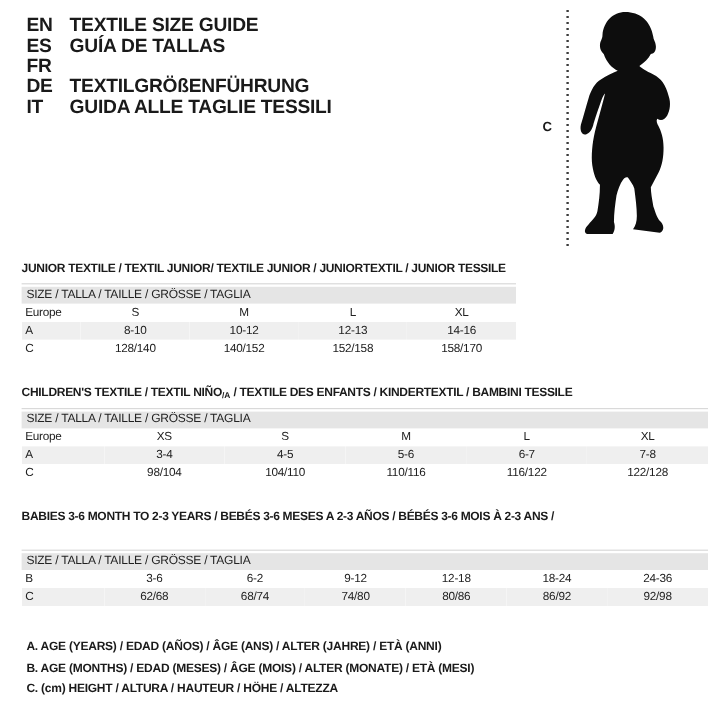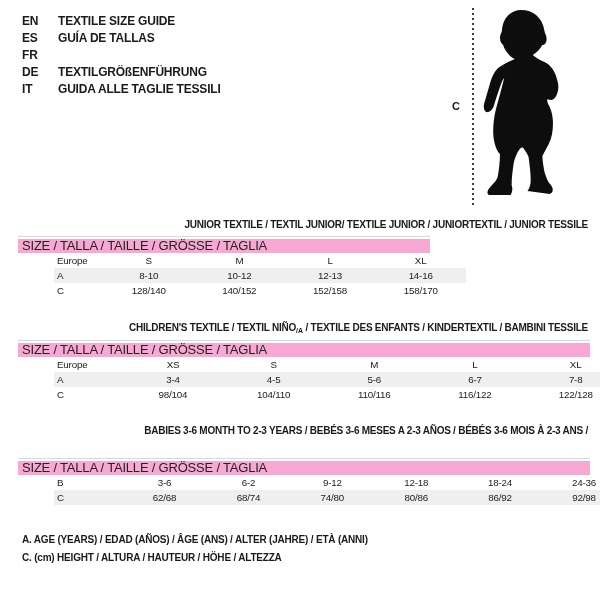--- a/index.html
+++ b/index.html
@@ -6,49 +6,48 @@
   body{
     position:relative;
     width:600px;height:600px;
     background:#ffffff;
     font-family:"Liberation Sans", sans-serif;
     color:#1a1a1a;
     overflow:hidden;
   }
   
   .lang-list{position:absolute;top:13px;left:22px;}
-  .lang-row{display:flex;line-height:17px;font-weight:bold;font-size:12px;letter-spacing:-0.2px;align-items:center;}
+  .lang-row{display:flex;line-height:17px;font-weight:bold;font-size:16px;letter-spacing:-0.2px;align-items:center;}
   .lang-code{width:36px;}
   
   .dotted-line{
     position:absolute;left:472px;top:8px;width:2px;height:198px;
     background:repeating-linear-gradient(to bottom,#3c3c3c 0 2px,transparent 2px 5px);
   }
   .height-label{position:absolute;left:452px;top:100px;font-weight:bold;font-size:11px;}
   .baby-svg{position:absolute;left:483px;top:4px;}
   
   .tbl-title{
     position:absolute;left:18px;width:570px;
     font-weight:bold;font-size:10px;letter-spacing:-0.25px;line-height:15px;
     white-space:nowrap;
-    text-align:right;
   }
   .tbl-title .sub{font-size:7px;vertical-align:-2px;letter-spacing:0;}
   .t1-title{top:217px;}
   .t2-title{top:320px;}
   .t3-title{top:423px;white-space:normal;}
   
   .size-table{position:absolute;left:18px;}
   .size-table .rule{height:1px;background:#d9d9d9;margin-bottom:2px;}
   .size-table .bar{
-    height:14px;line-height:14px;background:#f9a8d4;
-    font-size:13px;letter-spacing:-0.2px;padding-left:4px;color:#222222;
+    height:14px;line-height:14px;background:#e5e5e5;
+    font-size:10px;letter-spacing:-0.2px;padding-left:4px;color:#222222;
   }
   .size-table table{width:100%;border-collapse:collapse;table-layout:fixed;
-    font-size:9.8px;letter-spacing:-0.2px;color:#222222;margin-left:36px;}
+    font-size:9.8px;letter-spacing:-0.2px;color:#222222;}
   .size-table td{height:15px;padding:0;overflow:hidden;white-space:nowrap;}
   .size-table td.lbl{text-align:left;padding-left:3px;}
   .size-table td.val{text-align:center;}
   .size-table tr.stripe{background:#efefef;}
   .tbl-1{top:236px;width:412px;}
   .tbl-2{top:340px;width:572px;}
   .tbl-3{top:458px;width:572px;}
   col.c-lbl{width:12%;}
   .tbl-1 col.c-val{width:22%;}
   .tbl-2 col.c-val{width:17.6%;}
@@ -219,14 +218,15 @@
       <td class="val">80/86</td>
       <td class="val">86/92</td>
       <td class="val">92/98</td>
     </tr>
   </tbody>
     </table>
 </div>
 
 <div class="notes">
   <div class="note-line">A. AGE (YEARS) / EDAD (AÑOS) / ÂGE (ANS) / ALTER (JAHRE) / ETÀ (ANNI)</div>
+  <div class="note-line">B. AGE (MONTHS) / EDAD (MESES) / ÂGE (MOIS) / ALTER (MONATE) / ETÀ (MESI)</div>
   <div class="note-line">C. (cm) HEIGHT / ALTURA / HAUTEUR / HÖHE / ALTEZZA</div>
 </div>
 
 </body></html>

